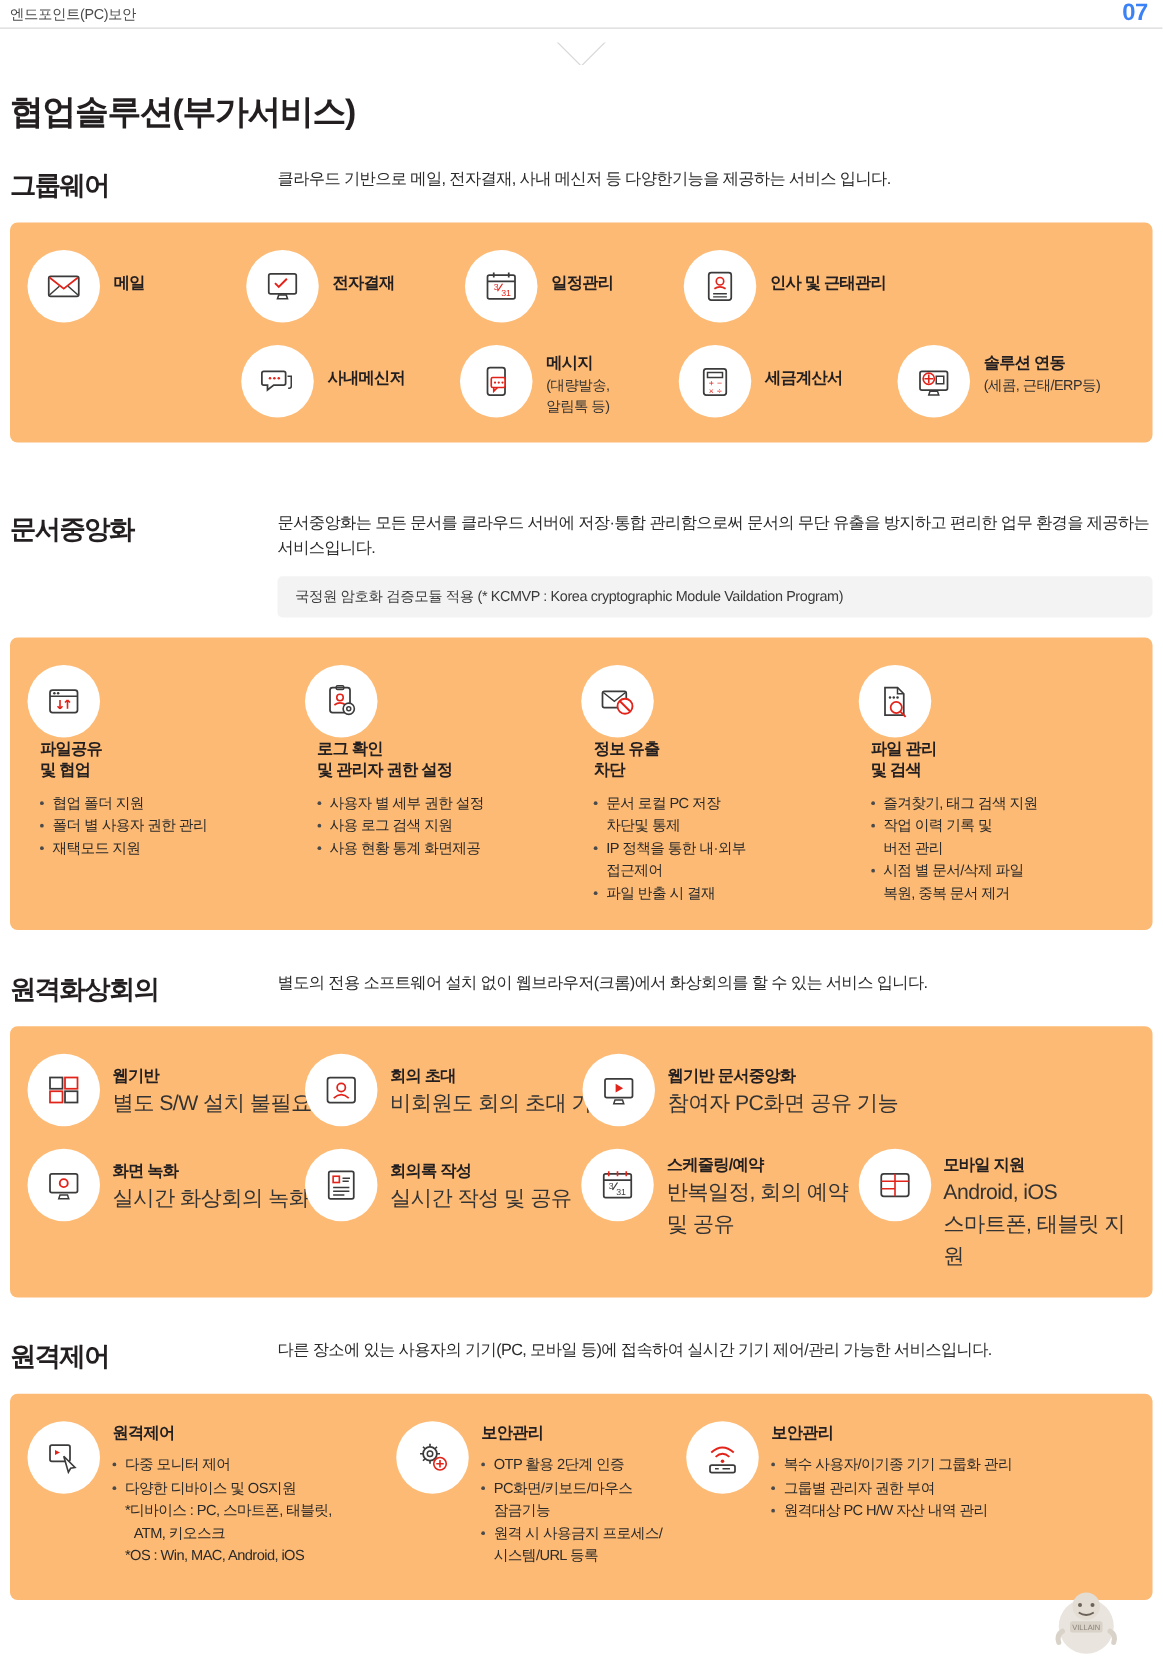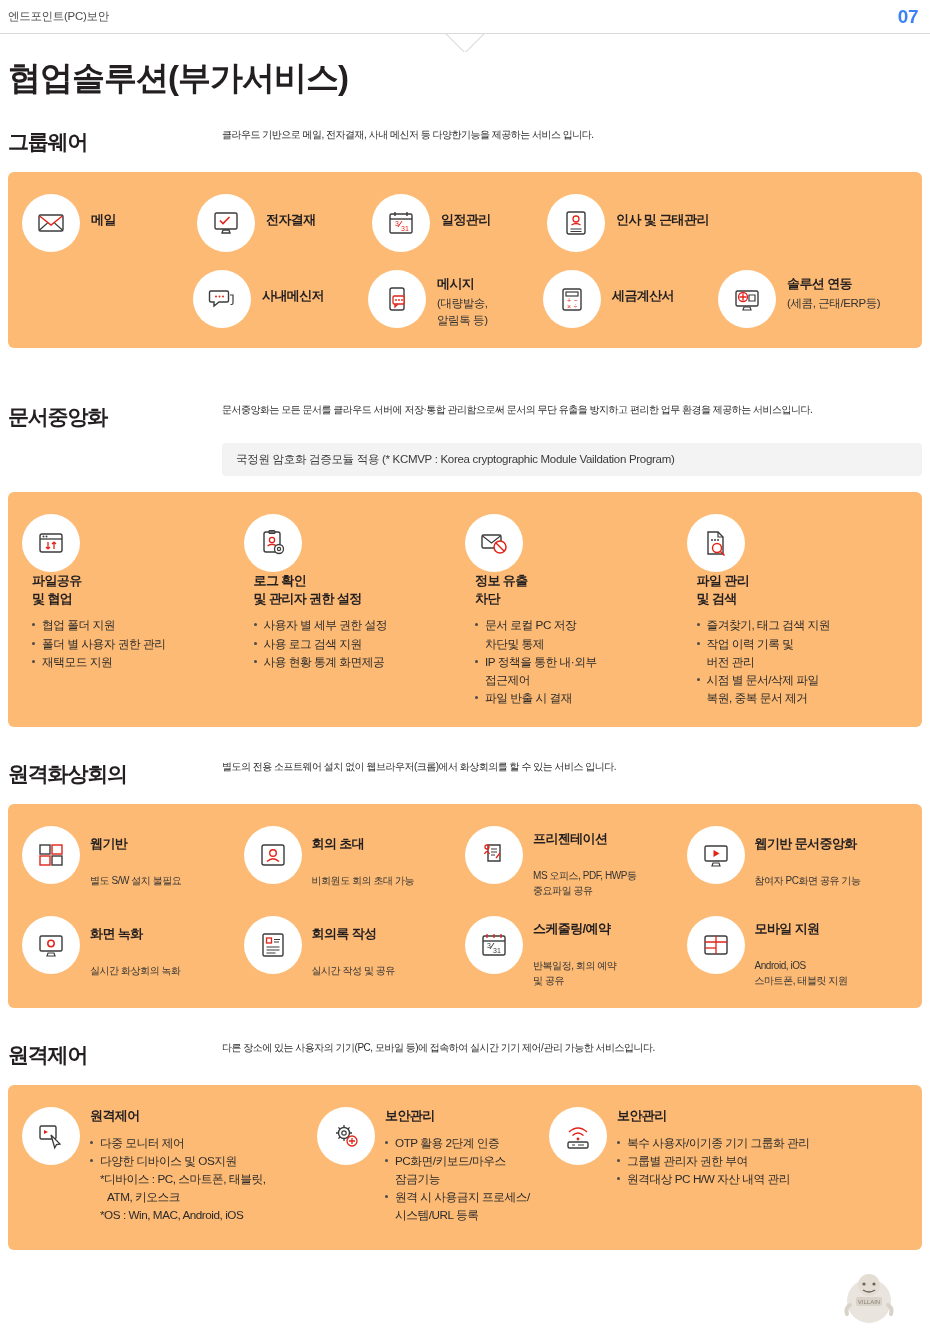--- a/index.html
+++ b/index.html
@@ -12,21 +12,21 @@
     position: relative;
     overflow: hidden;
   }
   .page {
     width: 930px;
     height: 1339px;
     position: relative;
   }
   
   .header {
-    height: 34px;
+    height: 23px;
     padding: 0 12px 0 8px;
     display: flex;
     align-items: center;
     justify-content: space-between;
     border-bottom: 1px solid #d9d9d9;
     position: relative;
   }
   .header-label {
     font-size: 11.5px;
     color: #4b4b4b;
@@ -62,43 +62,43 @@
     position: absolute;
     right: 4px;
     top: -42px;
     width: 50px;
     height: 50px;
     border-left: 1px solid #d9d9d9;
     transform: rotate(-45deg);
   }
   
   .doc-title {
-    margin: 22px 0 0 8px;
-    font-size: 33px;
+    margin: 48px 0 0 8px;
+    font-size: 27px;
     font-weight: bold;
     letter-spacing: -1px;
   }
   .section {
     margin-top: 26px;
     padding: 0 8px;
   }
   .section-head {
     display: flex;
     align-items: flex-start;
   }
   .section-title {
     width: 214px;
     font-size: 21px;
     font-weight: bold;
     letter-spacing: -1.2px;
     flex: none;
     padding-top: 1px;
   }
   .section-desc {
-    font-size: 10px;
+    font-size: 13px;
     color: #2a2a2a;
     letter-spacing: -0.5px;
     line-height: 1.55;
     flex: 1;
   }
   .note-box {
     margin: 12px 0 0 214px;
     background: #f3f3f3;
     border-radius: 4px;
     padding: 9px 14px;
@@ -207,25 +207,25 @@
   }
   .rm-text { margin-left: 10px; padding-top: 9px; }
   .rm-text.tall { padding-top: 4px; }
   .rm-label {
     font-size: 13px;
     font-weight: bold;
     letter-spacing: -0.6px;
     white-space: nowrap;
   }
   .rm-sub {
-    font-size: 10px;
+    font-size: 17px;
     color: #333;
     letter-spacing: -0.45px;
     line-height: 1.5;
-    margin-top: 20px;
+    margin-top: 0;
     white-space: nowrap;
   }
   
   .rc-row { display: flex; }
   .rc-item { display: flex; align-items: flex-start; }
   .rc-item.a { width: 295px; }
   .rc-item.b { width: 232px; }
   .rc-text { margin-left: 10px; }
   
   .mascot {
@@ -520,36 +520,20 @@
                 <circle cx="15" cy="13" r="3.3" fill="none" stroke="#e2231a" stroke-width="1.4"></circle>
                 <path d="M9 21.5 q6 -5.5 12 0" fill="none" stroke="#e2231a" stroke-width="1.4"></path>
               </svg>
           </div>
           <div class="rm-text">
             <div class="rm-label">회의 초대</div>
             <div class="rm-sub">비회원도 회의 초대 가능</div>
           </div>
         </div>
 
-        <div class="rm-item">
-          <div class="circle">
-            <svg width="30" height="30" viewBox="0 0 30 30">
-                <path d="M9 5 h12 v16 h-12z" fill="none" stroke="#3b3b3b" stroke-width="1.4"></path>
-                <path d="M12 9 h6 M12 12 h6 M12 15 h4" stroke="#3b3b3b" stroke-width="1.1"></path>
-                <circle cx="8" cy="7" r="2" fill="none" stroke="#e2231a" stroke-width="1.3"></circle>
-                <path d="M5.5 14 q2.5 -5 5 0" fill="none" stroke="#e2231a" stroke-width="1.3"></path>
-                <path d="M17 18 l4 -5" stroke="#e2231a" stroke-width="1.3"></path>
-              </svg>
-          </div>
-          <div class="rm-text tall">
-            <div class="rm-label">프리젠테이션</div>
-            <div class="rm-sub" style="white-space:pre-line">MS 오피스, PDF, HWP등
-중요파일 공유</div>
-          </div>
-        </div>
 
         <div class="rm-item">
           <div class="circle">
             <svg width="30" height="30" viewBox="0 0 30 30">
                 <rect x="4" y="6" width="22" height="15" rx="1.5" fill="none" stroke="#3b3b3b" stroke-width="1.4"></rect>
                 <path d="M12 23 h6 l1 3 h-8z" fill="none" stroke="#3b3b3b" stroke-width="1.2"></path>
                 <path d="M12.5 10 l6 3.5 l-6 3.5z" fill="#e2231a"></path>
               </svg>
           </div>
           <div class="rm-text">

